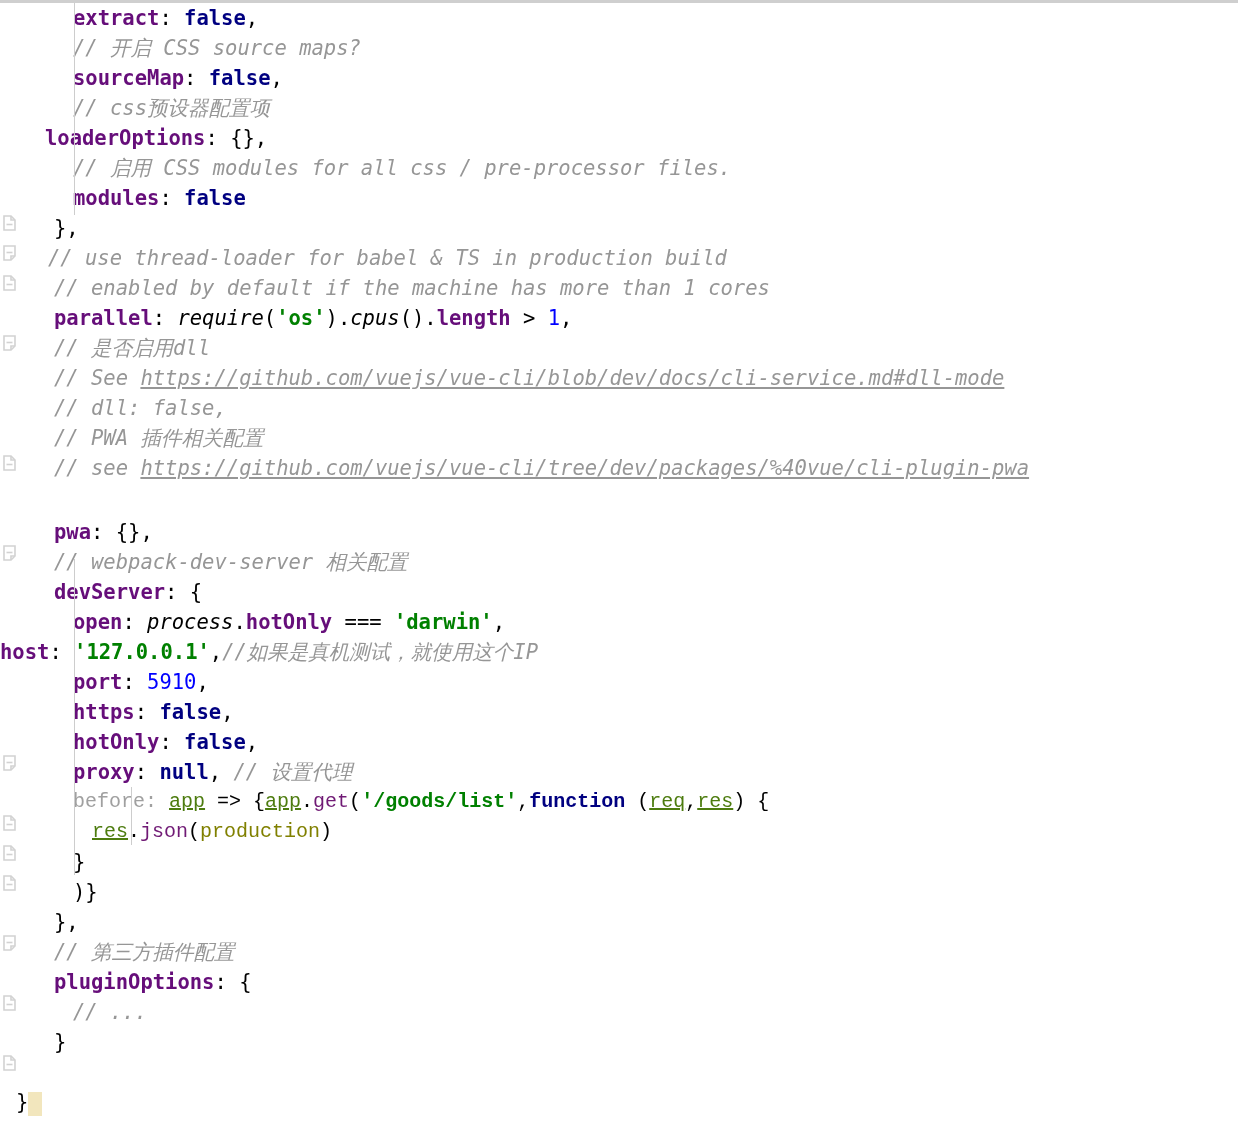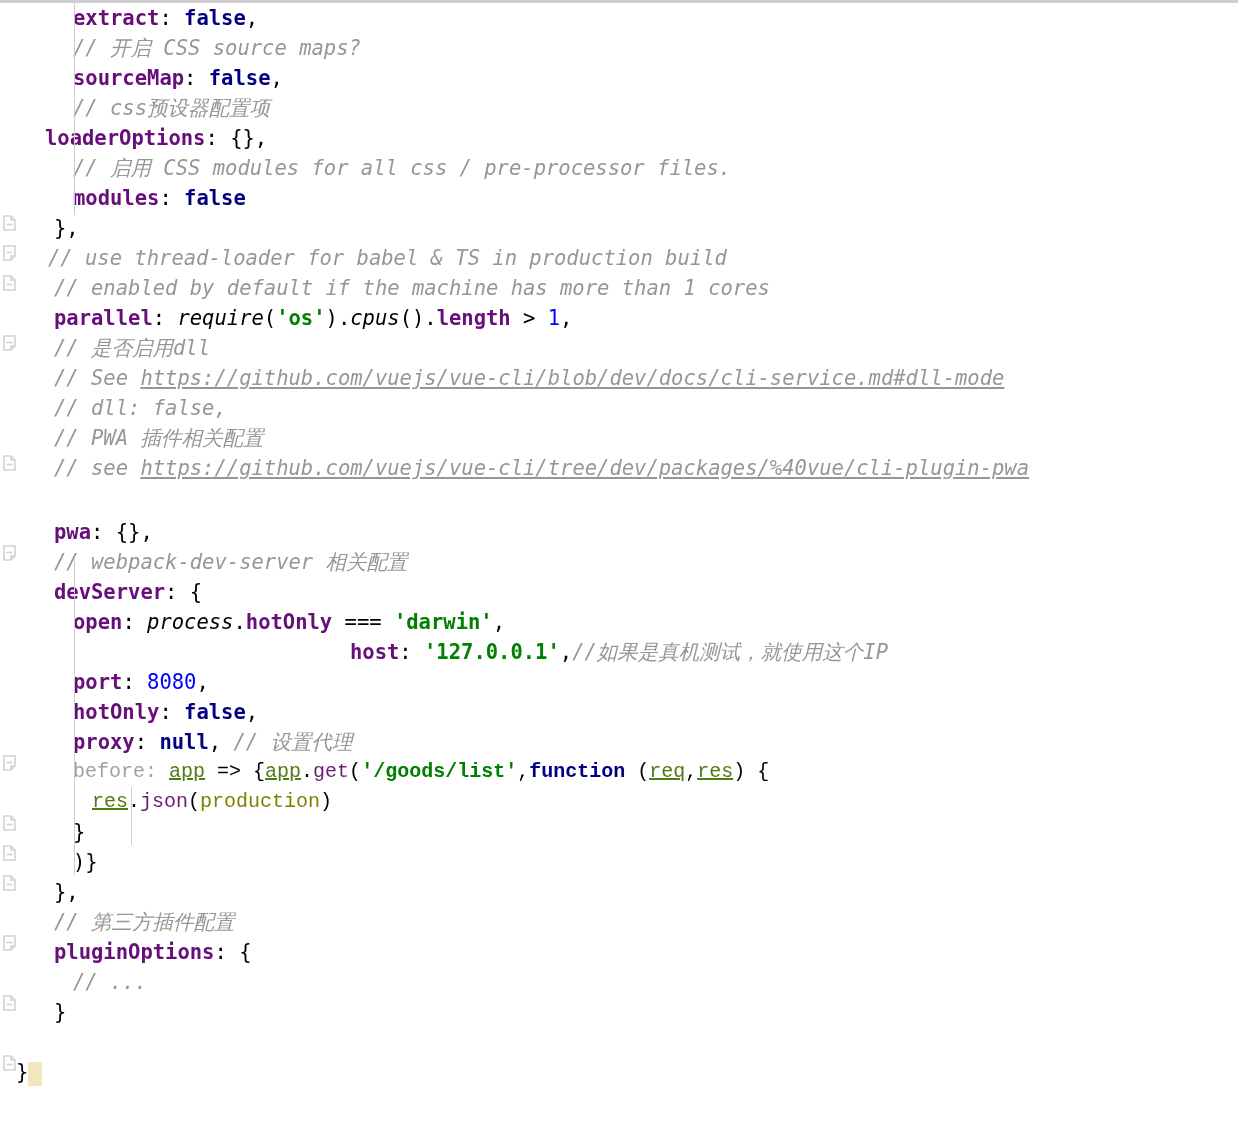--- a/index.html
+++ b/index.html
@@ -169,22 +169,23 @@
       <div class="line" style="padding-left: 54px;"><span class="key">parallel</span><span class="plain">: </span><span class="ital">require</span><span class="plain">(</span><span class="str">'os'</span><span class="plain">).</span><span class="ital">cpus</span><span class="plain">().</span><span class="key">length</span><span class="plain"> &gt; </span><span class="num">1</span><span class="plain">,</span></div>
       <div class="line" style="padding-left: 54px;"><span class="cmt">// 是否启用dll</span></div>
       <div class="line" style="padding-left: 54px;"><span class="cmt">// See </span><span class="cmtlink">https://github.com/vuejs/vue-cli/blob/dev/docs/cli-service.md#dll-mode</span></div>
       <div class="line" style="padding-left: 54px;"><span class="cmt">// dll: false,</span></div>
       <div class="line" style="padding-left: 54px;"><span class="cmt">// PWA 插件相关配置</span></div>
       <div class="line" style="padding-left: 54px;"><span class="cmt">// see </span><span class="cmtlink">https://github.com/vuejs/vue-cli/tree/dev/packages/%40vue/cli-plugin-pwa</span></div>
       <div class="line" style="padding-left: 54px; margin-top: 34px;"><span class="key">pwa</span><span class="plain">: {},</span></div>
       <div class="line" style="padding-left: 54px;"><span class="cmt">// webpack-dev-server 相关配置</span></div>
       <div class="line" style="padding-left: 54px;"><span class="key">devServer</span><span class="plain">: {</span></div>
       <div class="line" style="padding-left: 73px;"><span class="key">open</span><span class="plain">: </span><span class="ital">process</span><span class="plain">.</span><span class="key">hotOnly</span><span class="plain"> === </span><span class="str">'darwin'</span><span class="plain">,</span></div>
-      <div class="line" style=" text-align: center;"><span class="key">host</span><span class="plain">: </span><span class="str">'127.0.0.1'</span><span class="plain">,</span><span class="cmt">//如果是真机测试，就使用这个IP</span></div>
-      <div class="line" style="padding-left: 73px;"><span class="key">port</span><span class="plain">: </span><span class="num">8080</span><span class="plain">,</span></div>
+      <div class="line" style=""><span class="key">host</span><span class="plain">: </span><span class="str">'127.0.0.1'</span><span class="plain">,</span><span class="cmt">//如果是真机测试，就使用这个IP</span></div>
+      <div class="line" style="padding-left: 73px;"><span class="key">port</span><span class="plain">: </span><span class="num">5910</span><span class="plain">,</span></div>
+      <div class="line" style="padding-left: 73px;"><span class="key">https</span><span class="plain">: </span><span class="bool">false</span><span class="plain">,</span></div>
       <div class="line" style="padding-left: 73px;"><span class="key">hotOnly</span><span class="plain">: </span><span class="bool">false</span><span class="plain">,</span></div>
       <div class="line" style="padding-left: 73px;"><span class="key">proxy</span><span class="plain">: </span><span class="bool">null</span><span class="plain">, </span><span class="cmt">// 设置代理</span></div>
       <div class="line alt" style="padding-left: 73px;"><span class="dim">before</span><span class="dim">: </span><span class="ident">app</span><span class="plain"> =&gt; {</span><span class="ident">app</span><span class="plain">.</span><span class="fn">get</span><span class="plain">(</span><span class="str">'/goods/list'</span><span class="plain">,</span><span class="kw">function</span><span class="plain"> (</span><span class="ident">req</span><span class="plain">,</span><span class="ident">res</span><span class="plain">) {</span></div>
       <div class="line alt" style="padding-left: 92px;"><span class="ident">res</span><span class="plain">.</span><span class="fn">json</span><span class="plain">(</span><span class="arg">production</span><span class="plain">)</span></div>
       <div class="line" style="padding-left: 73px;"><span class="plain">}</span></div>
       <div class="line" style="padding-left: 73px;"><span class="plain">)}</span></div>
       <div class="line" style="padding-left: 54px;"><span class="plain">},</span></div>
       <div class="line" style="padding-left: 54px;"><span class="cmt">// 第三方插件配置</span></div>
       <div class="line" style="padding-left: 54px;"><span class="key">pluginOptions</span><span class="plain">: {</span></div>
       <div class="line" style="padding-left: 73px;"><span class="cmt">// ...</span></div>

